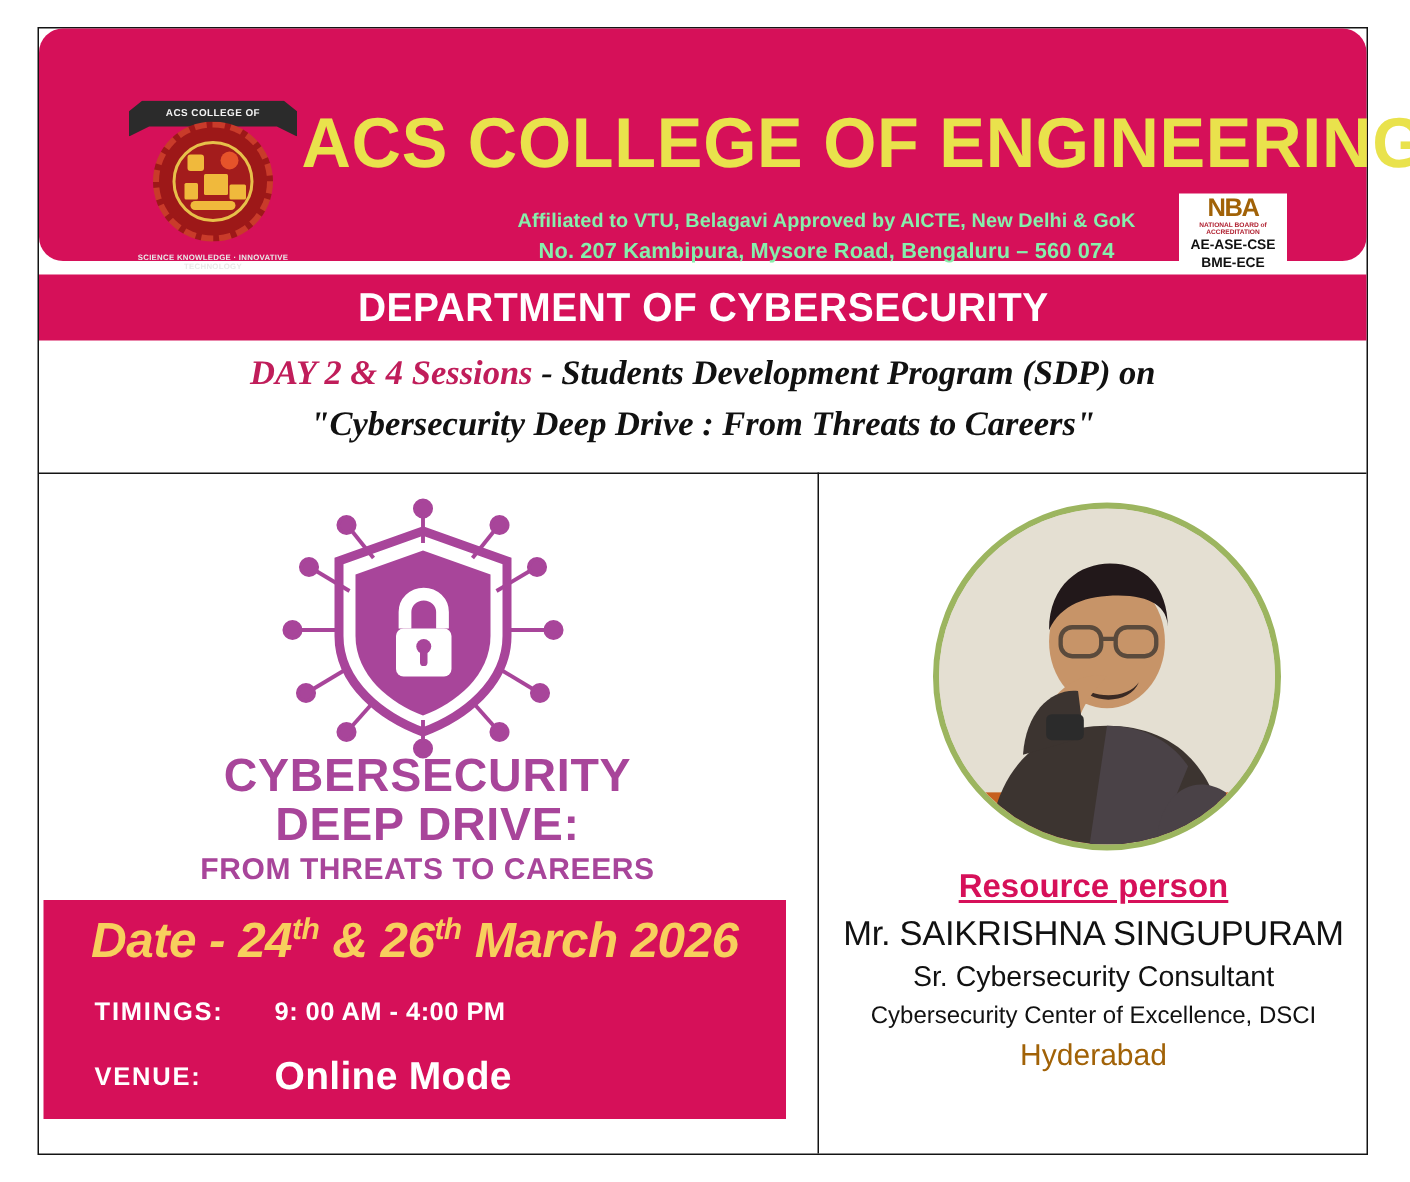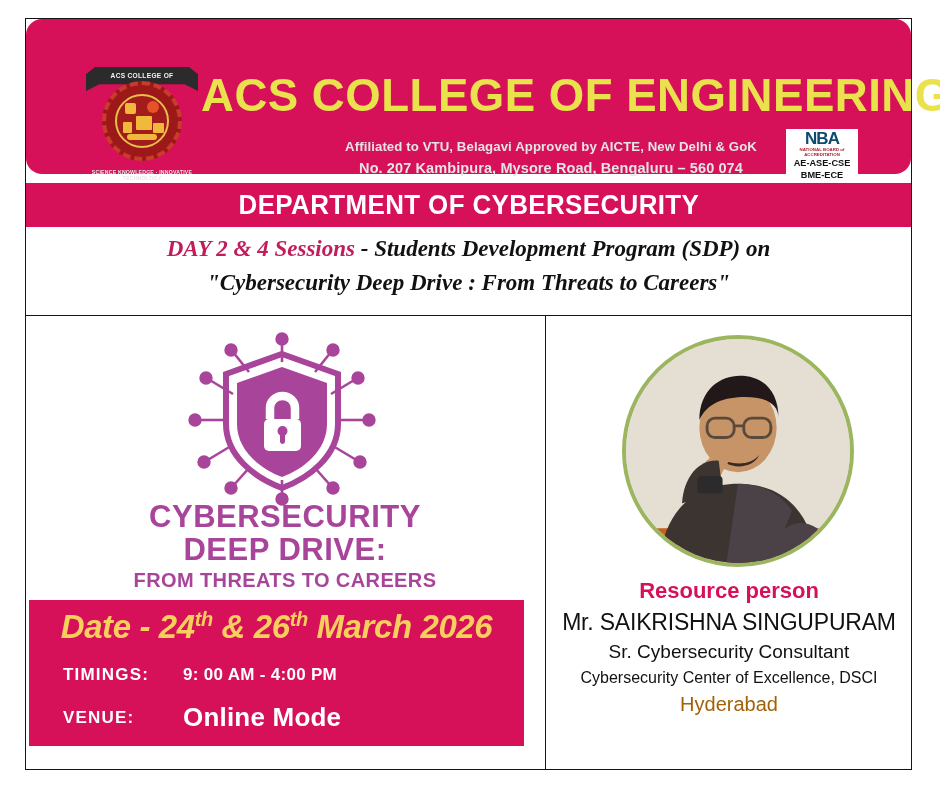--- a/index.html
+++ b/index.html
@@ -70,31 +70,31 @@
   .naac-emblem::after{
     content:"";position:absolute;left:9px;top:8px;width:12px;height:14px;
     background:#2e4a7d;border-radius:40% 40% 45% 45%;
   }
   .naac-text{line-height:1.05;}
   .naac-line1{font-size:12.5px;color:#222;font-family:"Liberation Serif",serif;}
   .naac-line1 b{font-size:15px;font-weight:normal;}
   .naac-line2{font-size:10.5px;color:#222;font-family:"Liberation Sans",sans-serif;}
 
   .affil{
-    position:absolute;left:305px;top:118px;width:440px;color:#e5e5e5;
+    position:absolute;left:305px;top:118px;width:440px;color:#86efac;
     text-align:center;
   }
   .affil-1{font-size:13.2px;font-weight:bold;letter-spacing:.1px;line-height:20px;}
   .affil-2{font-size:14.5px;font-weight:bold;letter-spacing:.1px;line-height:22px;}
 
   .nba-badge{
     position:absolute;left:760px;top:110px;width:72px;height:58px;background:#fff;
     text-align:center;padding-top:2px;box-sizing:border-box;
   }
-  .nba-logo{font-size:17px;font-weight:bold;color:#0c4a6e;letter-spacing:-1px;line-height:16px;}
+  .nba-logo{font-size:17px;font-weight:bold;color:#a16207;letter-spacing:-1px;line-height:16px;}
   .nba-sub{font-size:4.4px;color:#b02030;font-weight:bold;line-height:5px;}
   .nba-codes{font-size:9.2px;font-weight:bold;color:#111;line-height:10.5px;margin-top:1px;}
 
   
   .dept-bar{
     position:absolute;left:26px;top:183px;width:885px;height:44px;
     background:#d61059;display:flex;align-items:center;justify-content:center;
   }
   .dept-bar span{
     color:#ffffff;font-size:27px;font-weight:bold;letter-spacing:.4px;
@@ -156,21 +156,21 @@
   .photo{
     position:absolute;left:622px;top:335px;width:232px;height:232px;border-radius:50%;
     border:4px solid #9cb55f;box-sizing:border-box;overflow:hidden;
     background:#e3ded1;
   }
   .photo svg{display:block;width:100%;height:100%;}
 
   .rp{
     position:absolute;left:548px;top:576px;width:362px;text-align:center;
   }
-  .rp-h{font-size:22px;font-weight:bold;color:#d61059;line-height:30px;}
+  .rp-h{font-size:22px;font-weight:bold;color:#d61059;line-height:30px;text-decoration:underline;}
   .rp-name{font-size:23px;color:#111;line-height:32px;letter-spacing:-.2px;}
   .rp-role{font-size:19px;color:#111;line-height:28px;}
   .rp-org{font-size:16px;color:#111;line-height:24px;}
   .rp-city{font-size:20px;color:#a16207;line-height:28px;}
 </style>
 </head>
 <body>
 
 <div class="poster">
 

